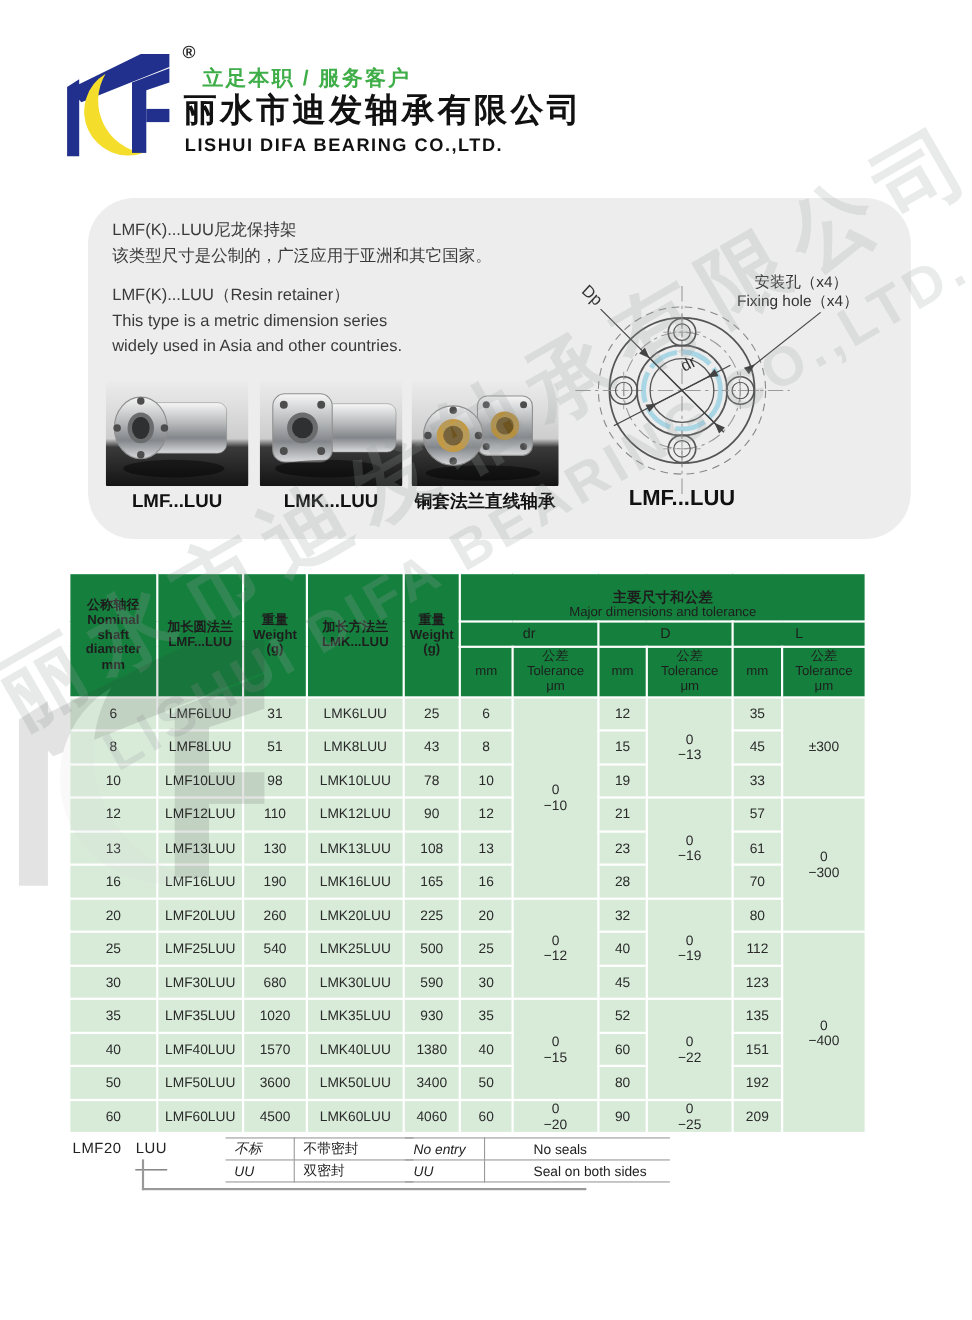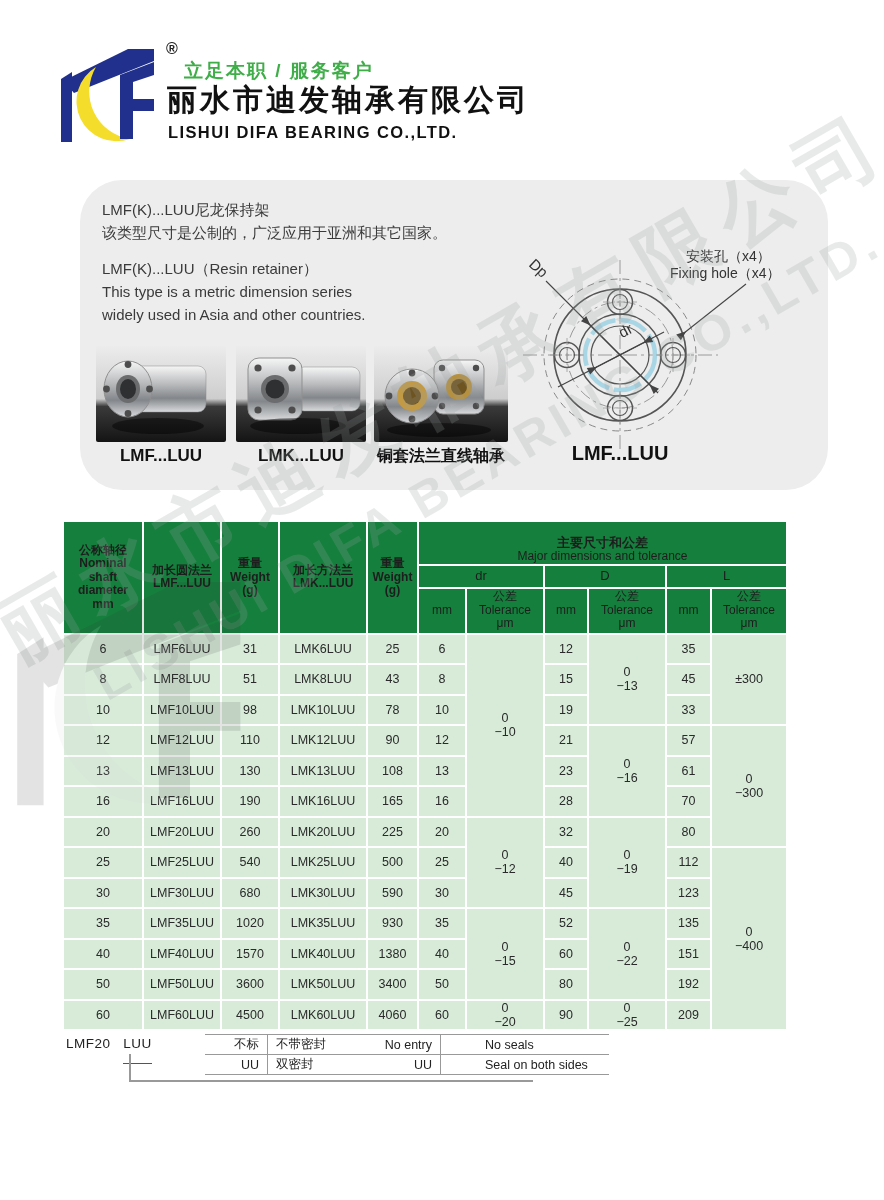--- a/index.html
+++ b/index.html
@@ -42,21 +42,21 @@
   .dim-table .hr1{height:24px;} .dim-table .hr2 th{height:21px;font-weight:normal;font-size:13px;}
   .dim-table .hr3 th{height:44px;font-weight:normal;}
   .dim-table .dims .zh-b{font-weight:bold;font-size:13px;}
   .dim-table .dims .en{font-size:12px;}
   
   .seal-title{position:absolute;left:66px;top:1012px;font-size:13.5px;font-weight:bold;color:#111;}
   .seal-example{position:absolute;left:66px;top:1036px;font-size:13.5px;color:#222;letter-spacing:.5px;}
   .seal-example .uu{border-bottom:1.5px solid #555;padding-bottom:12px;}
   .seal-table{position:absolute;border-collapse:collapse;font-size:12.5px;color:#222;}
   .seal-table td{height:17px;padding:1px 8px;border-top:1.5px solid #999;border-bottom:1.5px solid #999;}
-  .seal-table td:first-child{border-right:1.5px solid #999;text-align:right;}
+  .seal-table td:first-child{border-right:1.5px solid #999;text-align:left;font-style:italic;}
   .st-left{left:205px;top:1034px;} .st-left td:first-child{width:46px;} .st-left td:last-child{width:92px;}
   .st-right{left:368px;top:1034px;} .st-right td:first-child{width:56px;margin-top:41px;} .st-right td:last-child{width:116px;padding-left:44px;}
   .conn-v{position:absolute;left:129px;top:1054px;width:2px;height:28px;background:#999;}
   .conn-h{position:absolute;left:129px;top:1080px;width:404px;height:2px;background:#999;}
 </style>
 </head>
 <body>
 
 <div class="page">
 

